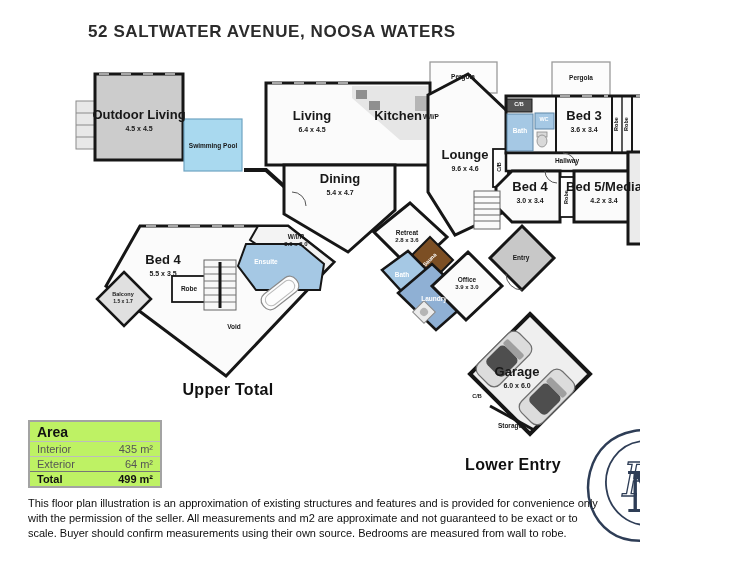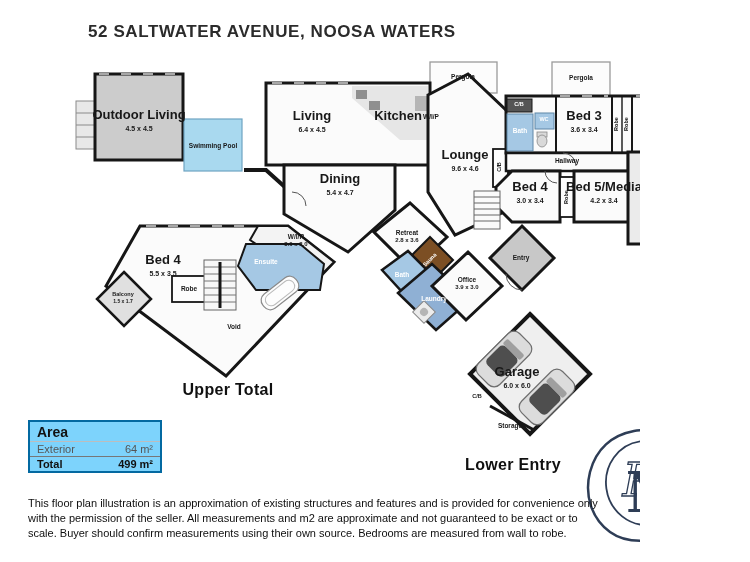--- a/index.html
+++ b/index.html
@@ -14,22 +14,22 @@
   .rl .nm{display:block;font-size:13px;}
   .rl .dm{display:block;font-size:7px;}
   .rl.sm .nm{font-size:6.5px;} .rl.sm .dm{font-size:6px;}
   .rl.xs .nm{font-size:5.5px;} .rl.xs .dm{font-size:5px;}
   .rl.wt{color:#ffffff;}
   .rl.rot{transform:translate(-50%,-50%) rotate(-90deg);}
   .rl.rotd{transform:translate(-50%,-50%) rotate(-45deg);}
   .lvl{position:absolute;transform:translate(-50%,-50%);font-size:16px;font-weight:800;
        color:#101010;letter-spacing:0.3px;z-index:6;}
   
-  .area-table{position:absolute;left:28px;top:420px;width:130px;border:2px solid #0369a1;
-              background:#7dd3fc;z-index:6;}
+  .area-table{position:absolute;left:28px;top:420px;width:130px;border:2px solid #a3a3a3;
+              background:#bef264;z-index:6;}
   .at-header{font-size:14px;font-weight:800;color:#111;padding:2px 7px 1px 7px;}
   .at-row{display:flex;justify-content:space-between;font-size:11px;color:#555;
           padding:1px 7px;border-top:1px solid #bdbdbd;}
   .at-row.total{font-weight:800;color:#111;border-top:1px solid #777;align-items:flex-end;}
   .disclaimer{position:absolute;left:18px;top:486px;width:572px;font-size:11px;
               line-height:1.38;color:#0f0f0f;margin:10px;z-index:6;}
 </style>
 </head>
 <body>
 
@@ -289,20 +289,24 @@
   <div class="rl sm" style="left:234px;top:327px">
       <span class="nm">Void</span>
     </div>
 
   <div class="lvl" style="left:228px;top:390px">Upper Total</div>
   <div class="lvl" style="left:513px;top:465px">Lower Entry</div>
 
   <div class="area-table">
     <div class="at-header">Area</div>
     <div class="at-row">
+      <span>Interior</span>
+        <span class="at-val">435 m²</span>
+    </div>
+    <div class="at-row">
       <span>Exterior</span>
         <span class="at-val">64 m²</span>
     </div>
     <div class="at-row total">
       <span>Total</span>
         <span class="at-val">499 m²</span>
     </div>
   </div>
 
   <p class="disclaimer">This floor plan illustration is an approximation of existing structures and features and is provided for convenience only with the permission of the seller. All measurements and m2 are approximate and not guaranteed to be exact or to scale. Buyer should confirm measurements using their own source. Bedrooms are measured from wall to robe.</p>

